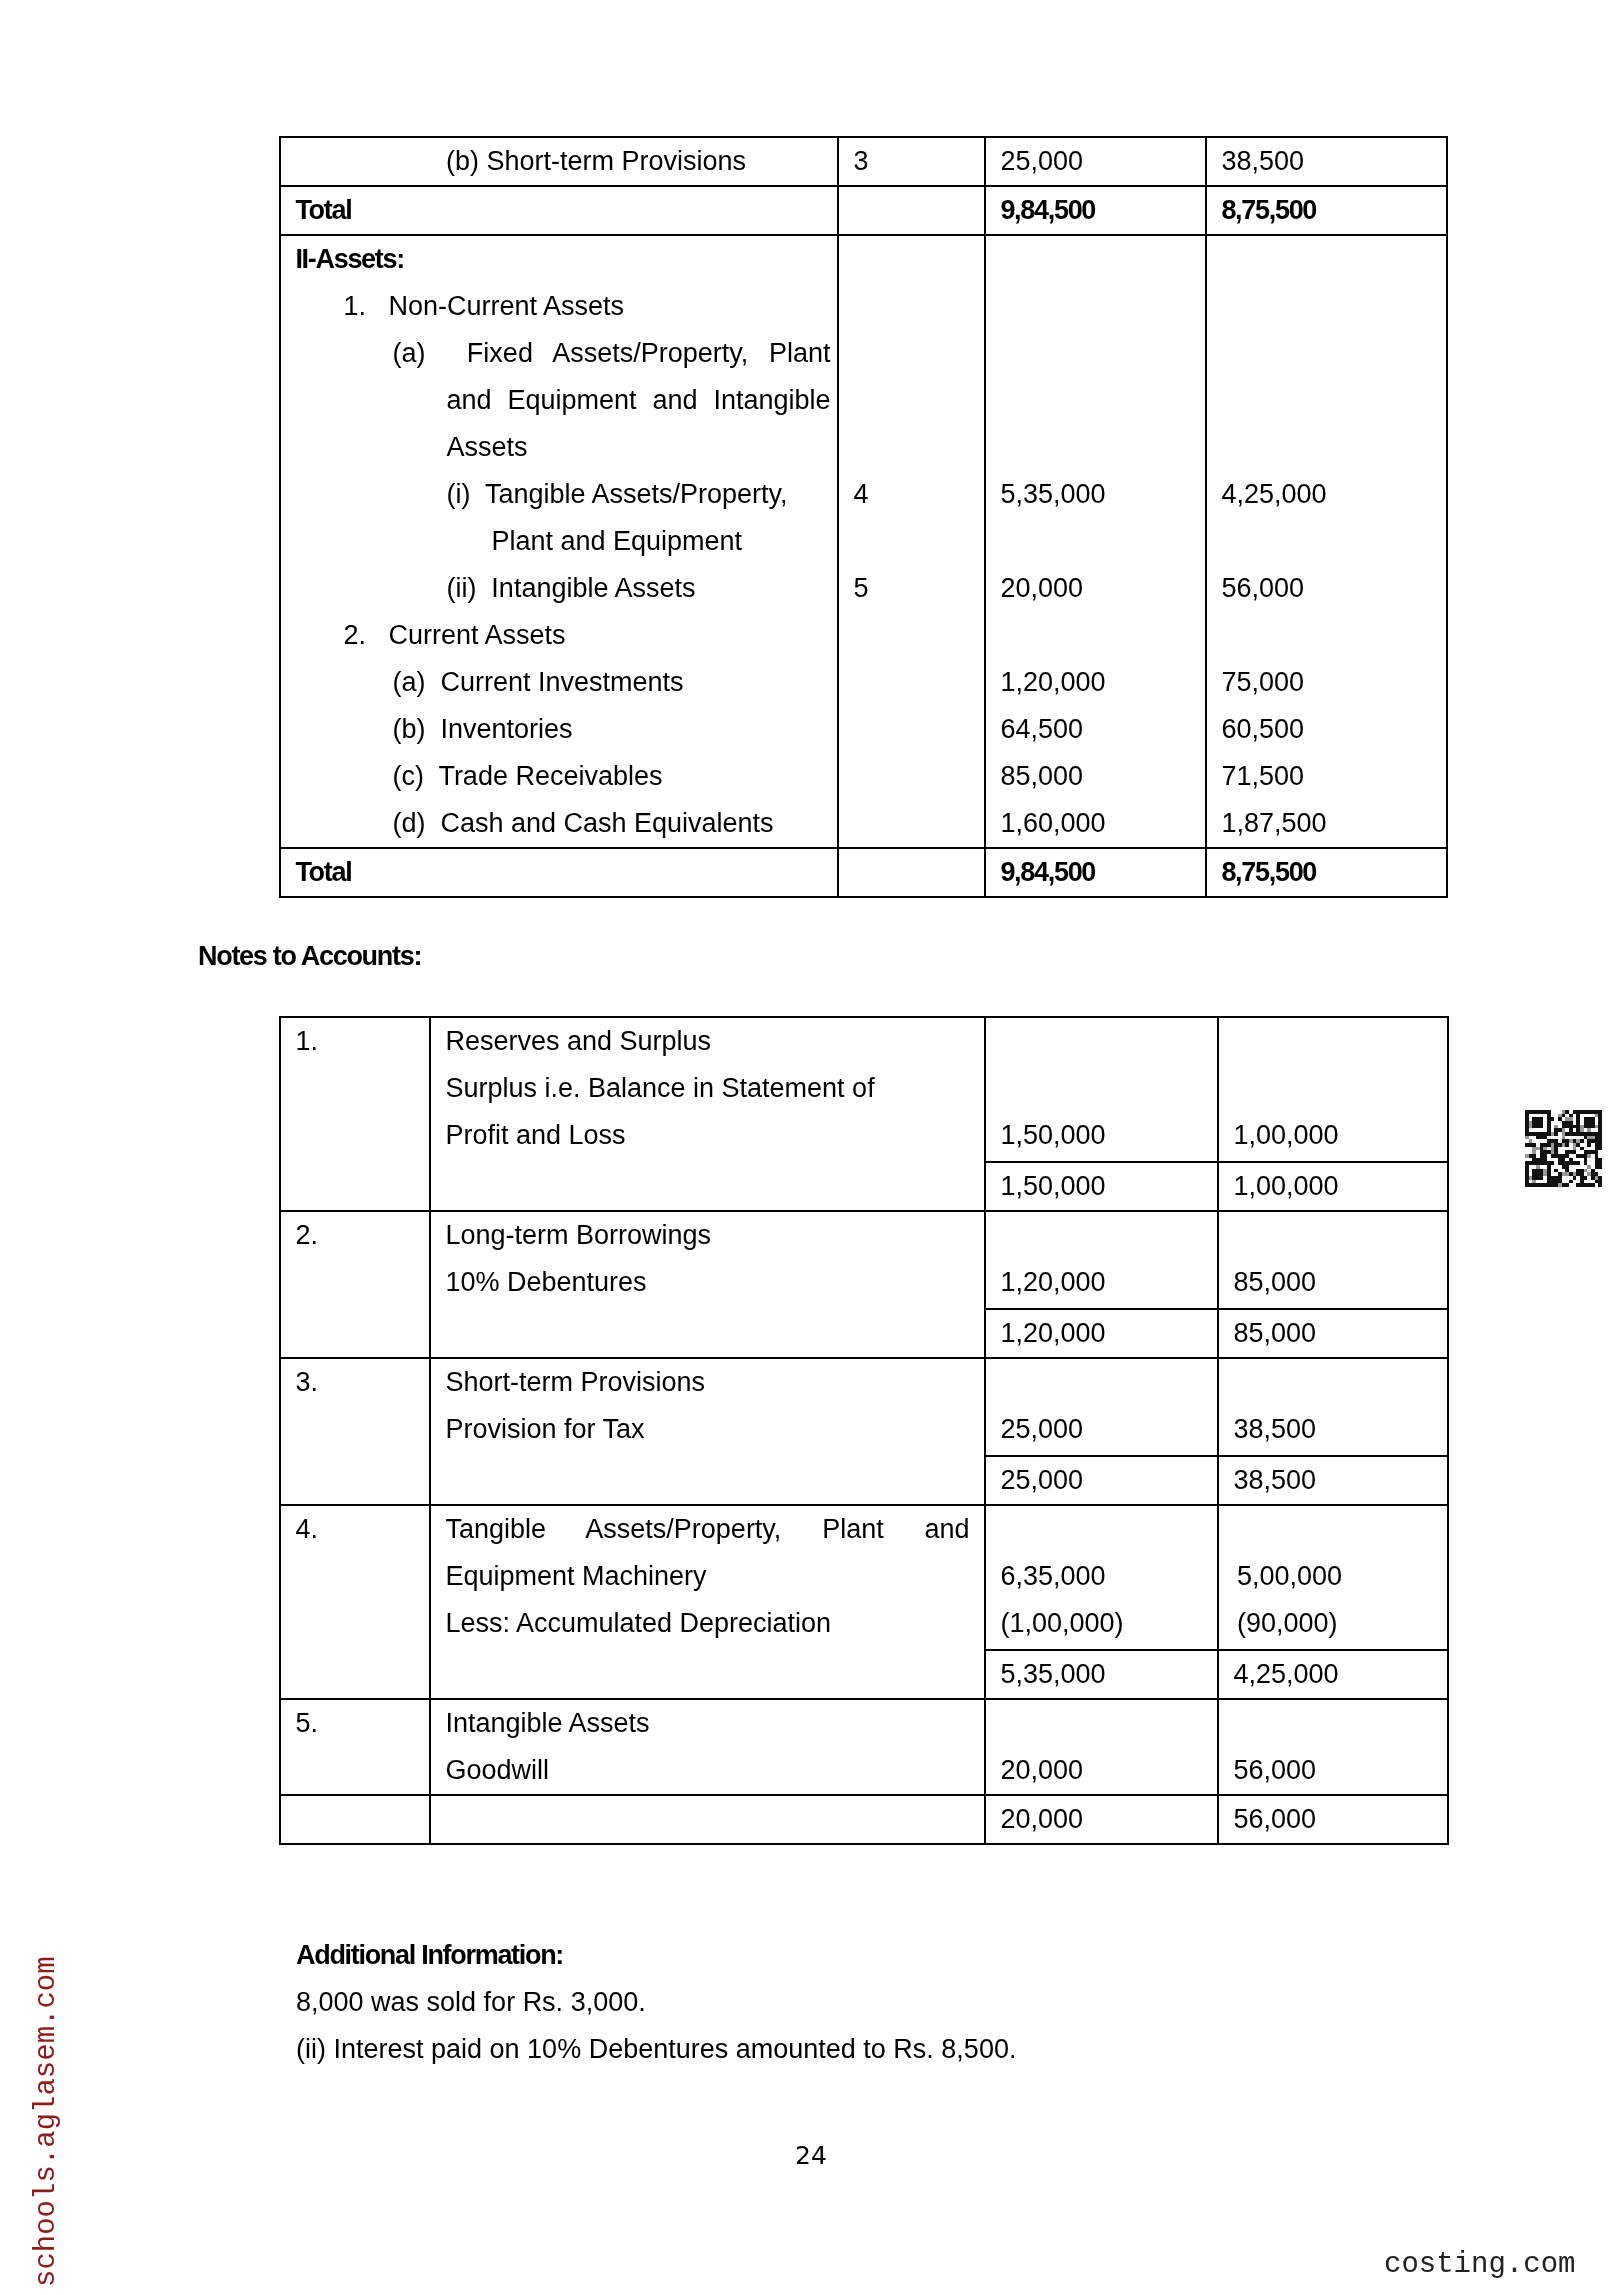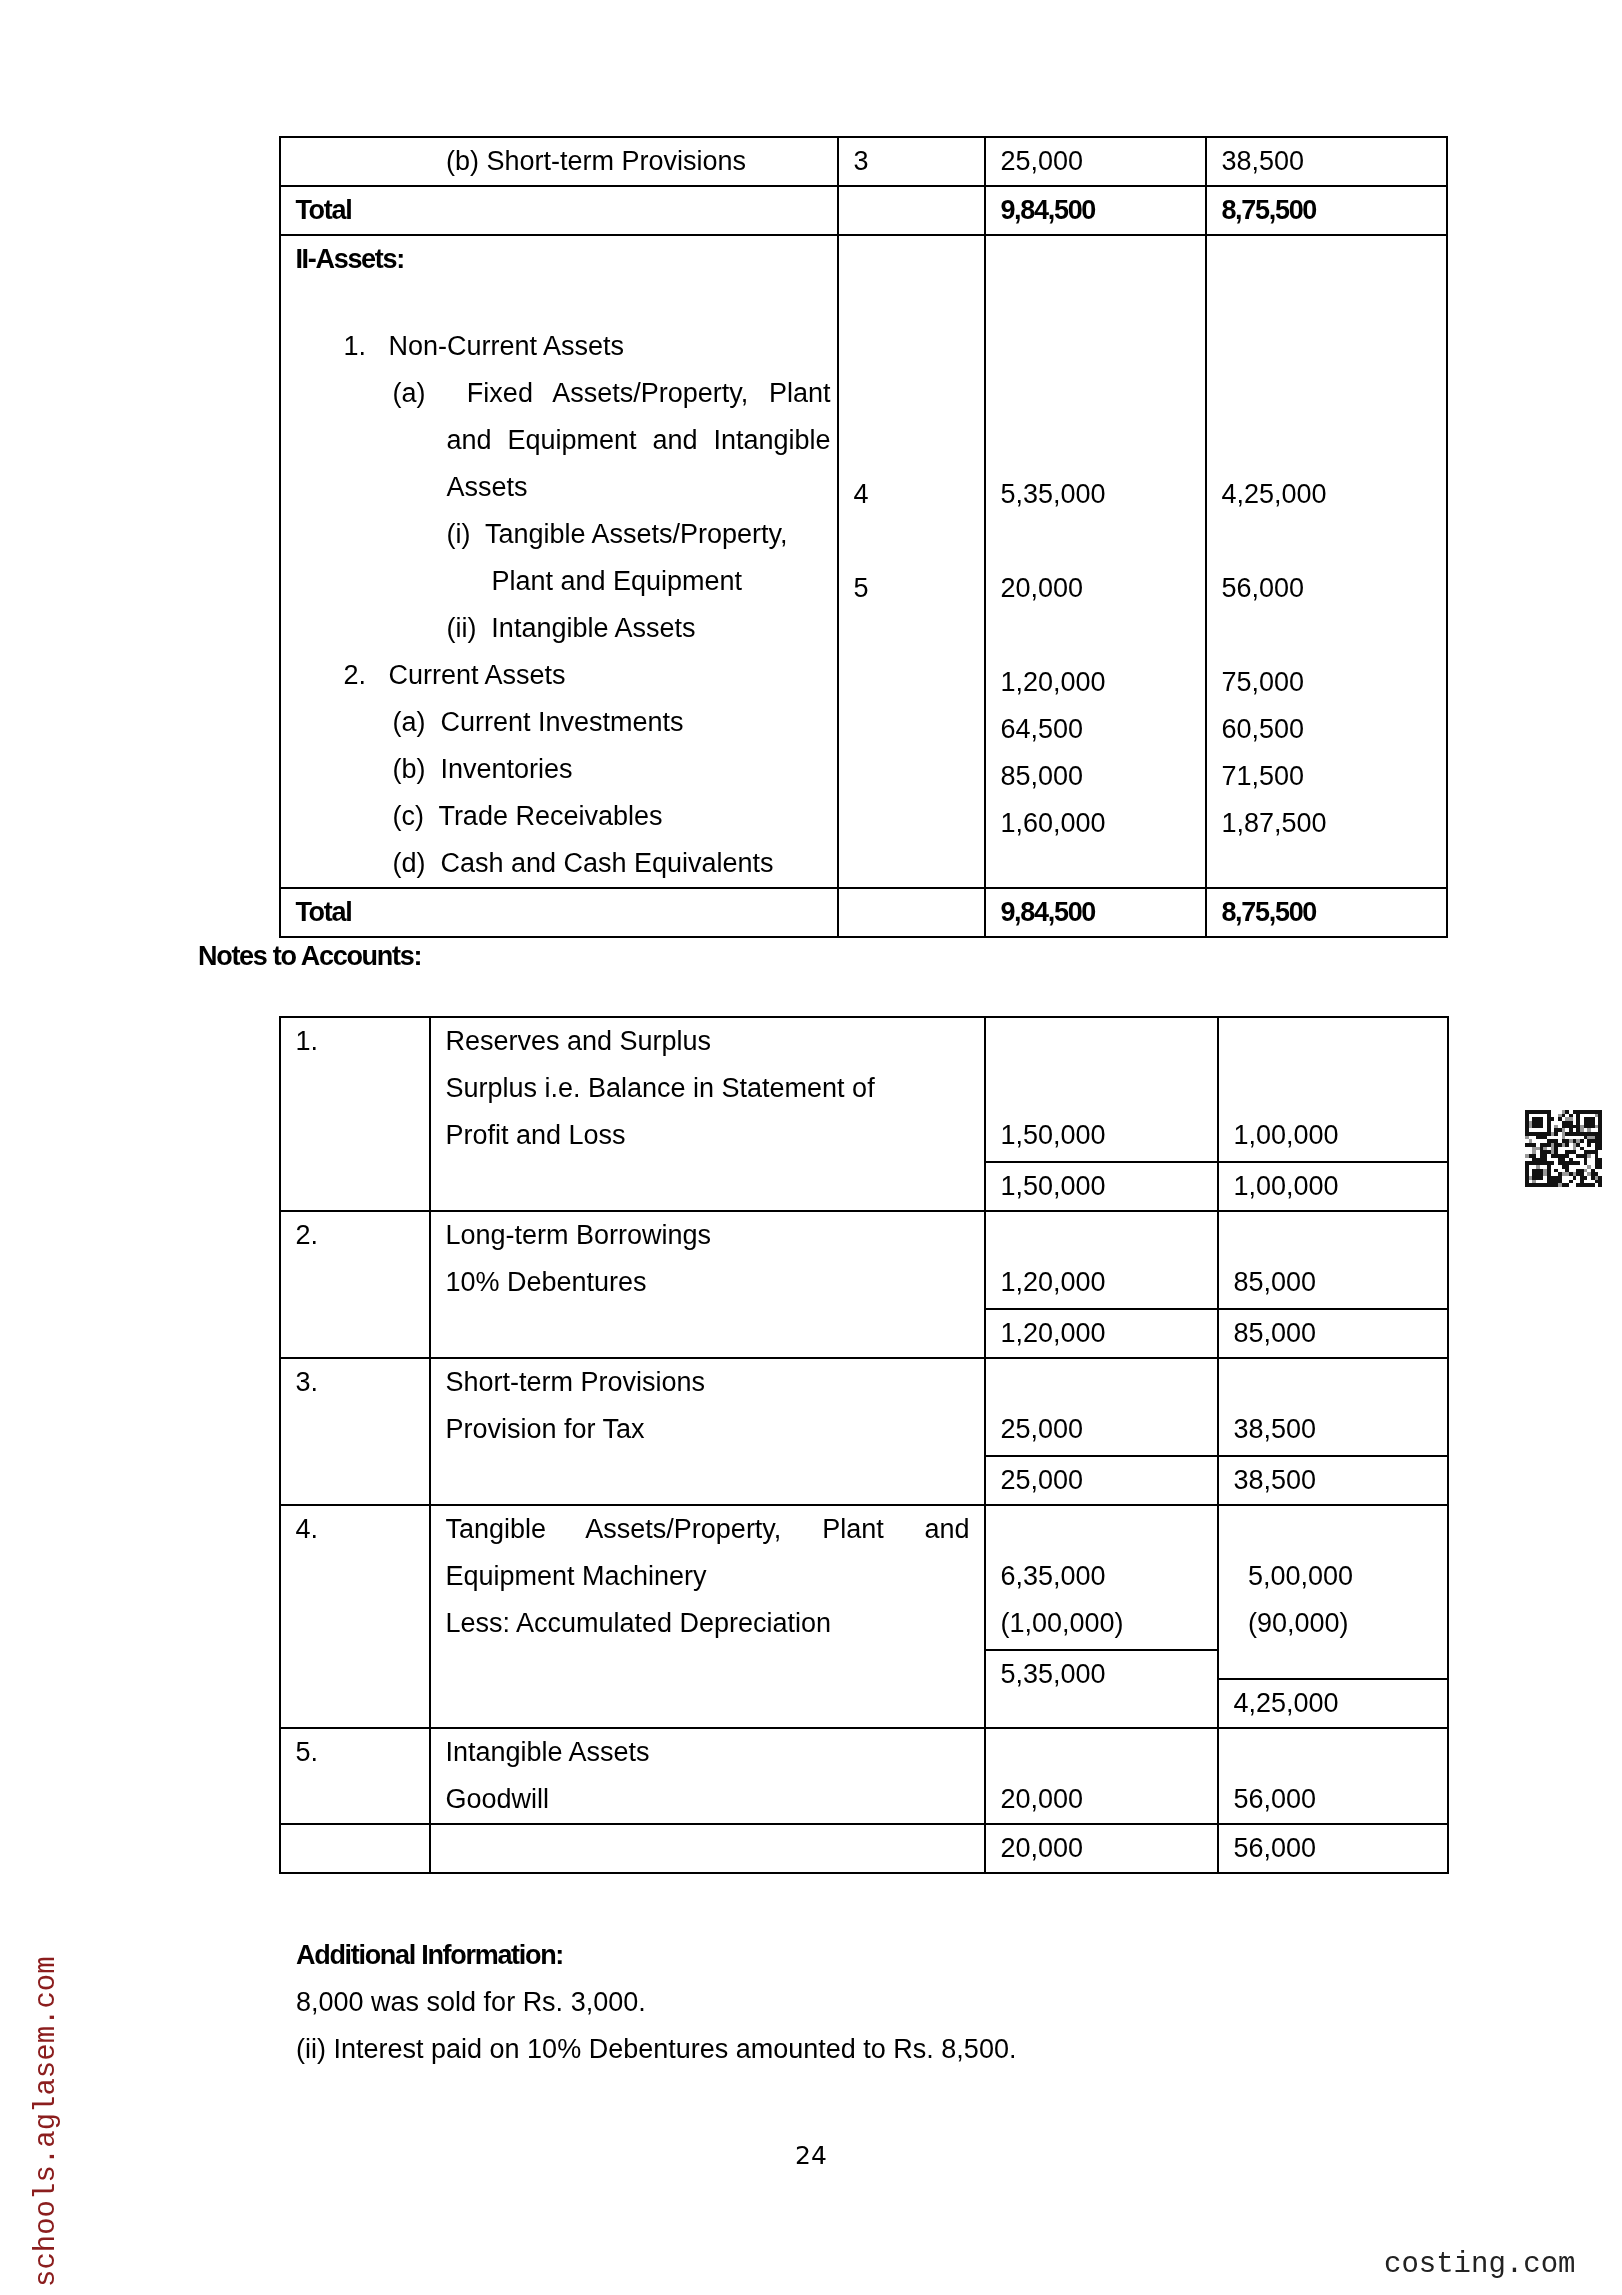--- a/index.html
+++ b/index.html
@@ -55,21 +55,21 @@
     <td class="cellpad">
           <div class="line b">9,84,500</div>
         </td>
     <td class="cellpad">
           <div class="line b">8,75,500</div>
         </td>
   </tr>
   <tr style="height:612px;">
     <td class="cellpad">
       <div class="line b">II-Assets:</div>
-      <div class="line" style="padding-left:48px;margin-top:40px;"><span style="white-space:pre;">1.   Non-Current Assets</span></div>
+      <div class="line" style="padding-left:48px;"><span style="white-space:pre;">1.   Non-Current Assets</span></div>
       <div class="line just" style="padding-left:97px; padding-right:6.5px;"><span style="white-space:pre;">(a)  Fixed Assets/Property, Plant</span></div>
       <div class="line just" style="padding-left:151px; padding-right:6.5px;"><span>and Equipment and Intangible</span></div>
       <div class="line" style="padding-left:151px;"><span>Assets</span></div>
       <div class="line" style="padding-left:151px;"><span style="white-space:pre;">(i)  Tangible Assets/Property,</span></div>
       <div class="line" style="padding-left:196px;"><span>Plant and Equipment</span></div>
       <div class="line" style="padding-left:151px;"><span style="white-space:pre;">(ii)  Intangible Assets</span></div>
       <div class="line" style="padding-left:48px;"><span style="white-space:pre;">2.   Current Assets</span></div>
       <div class="line" style="padding-left:97px;"><span style="white-space:pre;">(a)  Current Investments</span></div>
       <div class="line" style="padding-left:97px;"><span style="white-space:pre;">(b)  Inventories</span></div>
       <div class="line" style="padding-left:97px;"><span style="white-space:pre;">(c)  Trade Receivables</span></div>
@@ -233,21 +233,21 @@
     </td>
     <td>
       <div style="height:143px; padding-left:14.4px;">
         <div class="line"></div>
         <div class="line">6,35,000</div>
         <div class="line">(1,00,000)</div>
       </div>
       <div class="sub line" style="padding-left:14.4px;">5,35,000</div>
     </td>
     <td>
-      <div style="height:172px; padding-left:29px;">
+      <div style="height:143px; padding-left:18px;">
         <div class="line"></div>
         <div class="line">5,00,000</div>
         <div class="line">(90,000)</div>
       </div>
       <div class="sub line" style="padding-left:14.4px;">4,25,000</div>
     </td>
   </tr>
 
   <tr style="height:96px;">
     <td class="cellpad">

